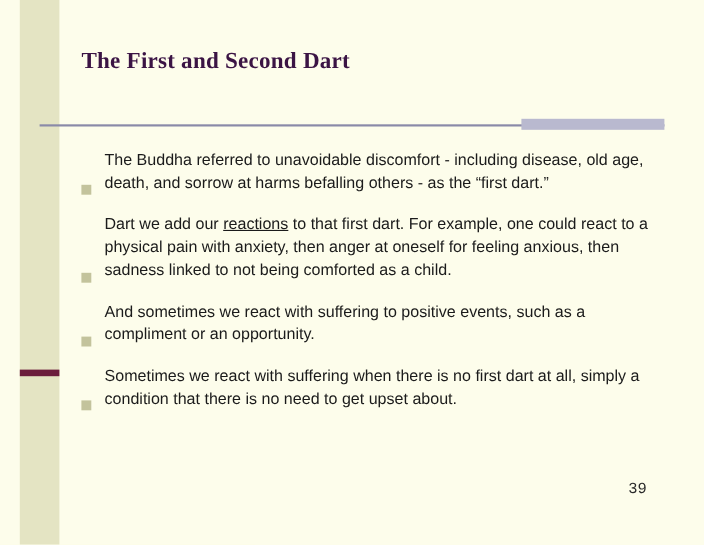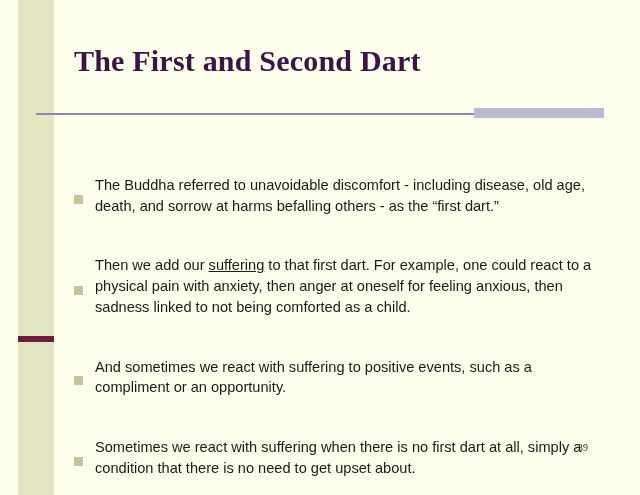--- a/index.html
+++ b/index.html
@@ -46,21 +46,21 @@
     background: #6b1d3c;
   }
   
   .title {
     position: absolute;
     left: 74px;
     top: 44px;
     width: 540px;
     font-family: "Liberation Serif", serif;
     font-weight: bold;
-    font-size: 30px;
+    font-size: 21px;
     color: #3b1444;
     letter-spacing: 0.2px;
     line-height: 1.1;
   }
   
   .title-rule {
     position: absolute;
     left: 36px;
     top: 113px;
     width: 568px;
@@ -77,23 +77,22 @@
   }
   
   .body {
     position: absolute;
     left: 74px;
     top: 136px;
     width: 532px;
   }
   .bullet {
     display: flex;
-    align-items: center;
+    align-items: flex-end;
     margin-bottom: 17px;
-    margin-top: 39px;
   }
   .bullet-marker {
     flex: 0 0 auto;
     width: 9px;
     height: 9px;
     background: #c3c39c;
     margin-top: 7px;
     margin-right: 12px;
   }
   .bullet-text {
@@ -104,22 +103,22 @@
     color: #1b1b1b;
   }
   .bullet-text u {
     text-decoration: underline;
   }
   
   .page-number {
     position: absolute;
     right: 52px;
     bottom: 42px;
-    font-family: Liberation Serif, serif;
-    font-size: 10px;
+    font-family: Liberation Mono, monospace;
+    font-size: 14px;
     color: #2a2a2a;
   }
 </style>
 </head>
 <body>
 
 <div class="slide">
 
   <div class="left-band-outer"></div>
   <div class="left-band-inner"></div>
@@ -135,21 +134,21 @@
     <div class="bullet">
       <span class="bullet-marker"></span>
       <div class="bullet-text">
         <span>The Buddha referred to unavoidable discomfort - including disease, old age, death, and sorrow at harms befalling others - as the “first dart.”</span><u></u><span></span>
       </div>
     </div>
 
     <div class="bullet">
       <span class="bullet-marker"></span>
       <div class="bullet-text">
-        <span>Then we add our </span><u>suffering</u><span> to that first dart. For example, one could react to a physical pain with anxiety, then anger at oneself for feeling anxious, then sadness linked to not being comforted as a child.</span>
+        <span>Dart we add our </span><u>reactions</u><span> to that first dart. For example, one could react to a physical pain with anxiety, then anger at oneself for feeling anxious, then sadness linked to not being comforted as a child.</span>
       </div>
     </div>
 
     <div class="bullet">
       <span class="bullet-marker"></span>
       <div class="bullet-text">
         <span>And sometimes we react with suffering to positive events, such as a compliment or an opportunity.</span><u></u><span></span>
       </div>
     </div>
 

